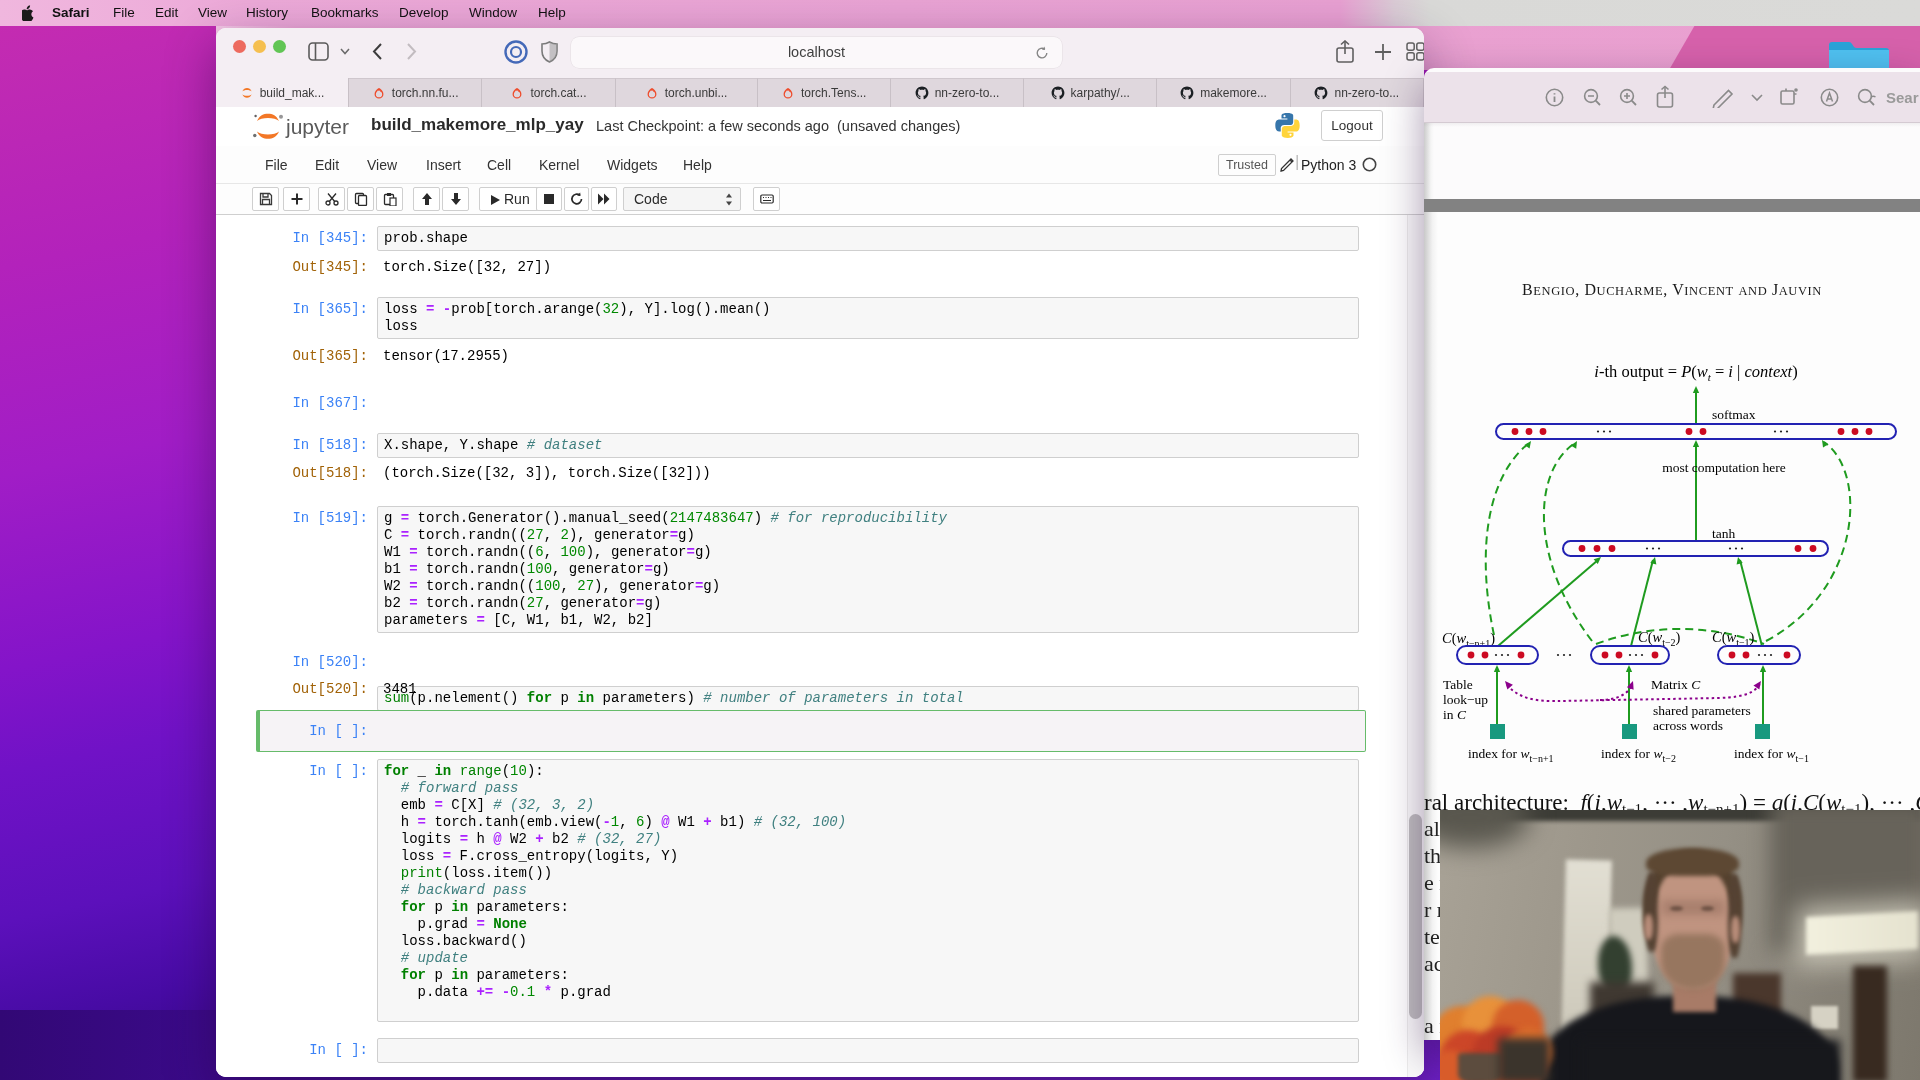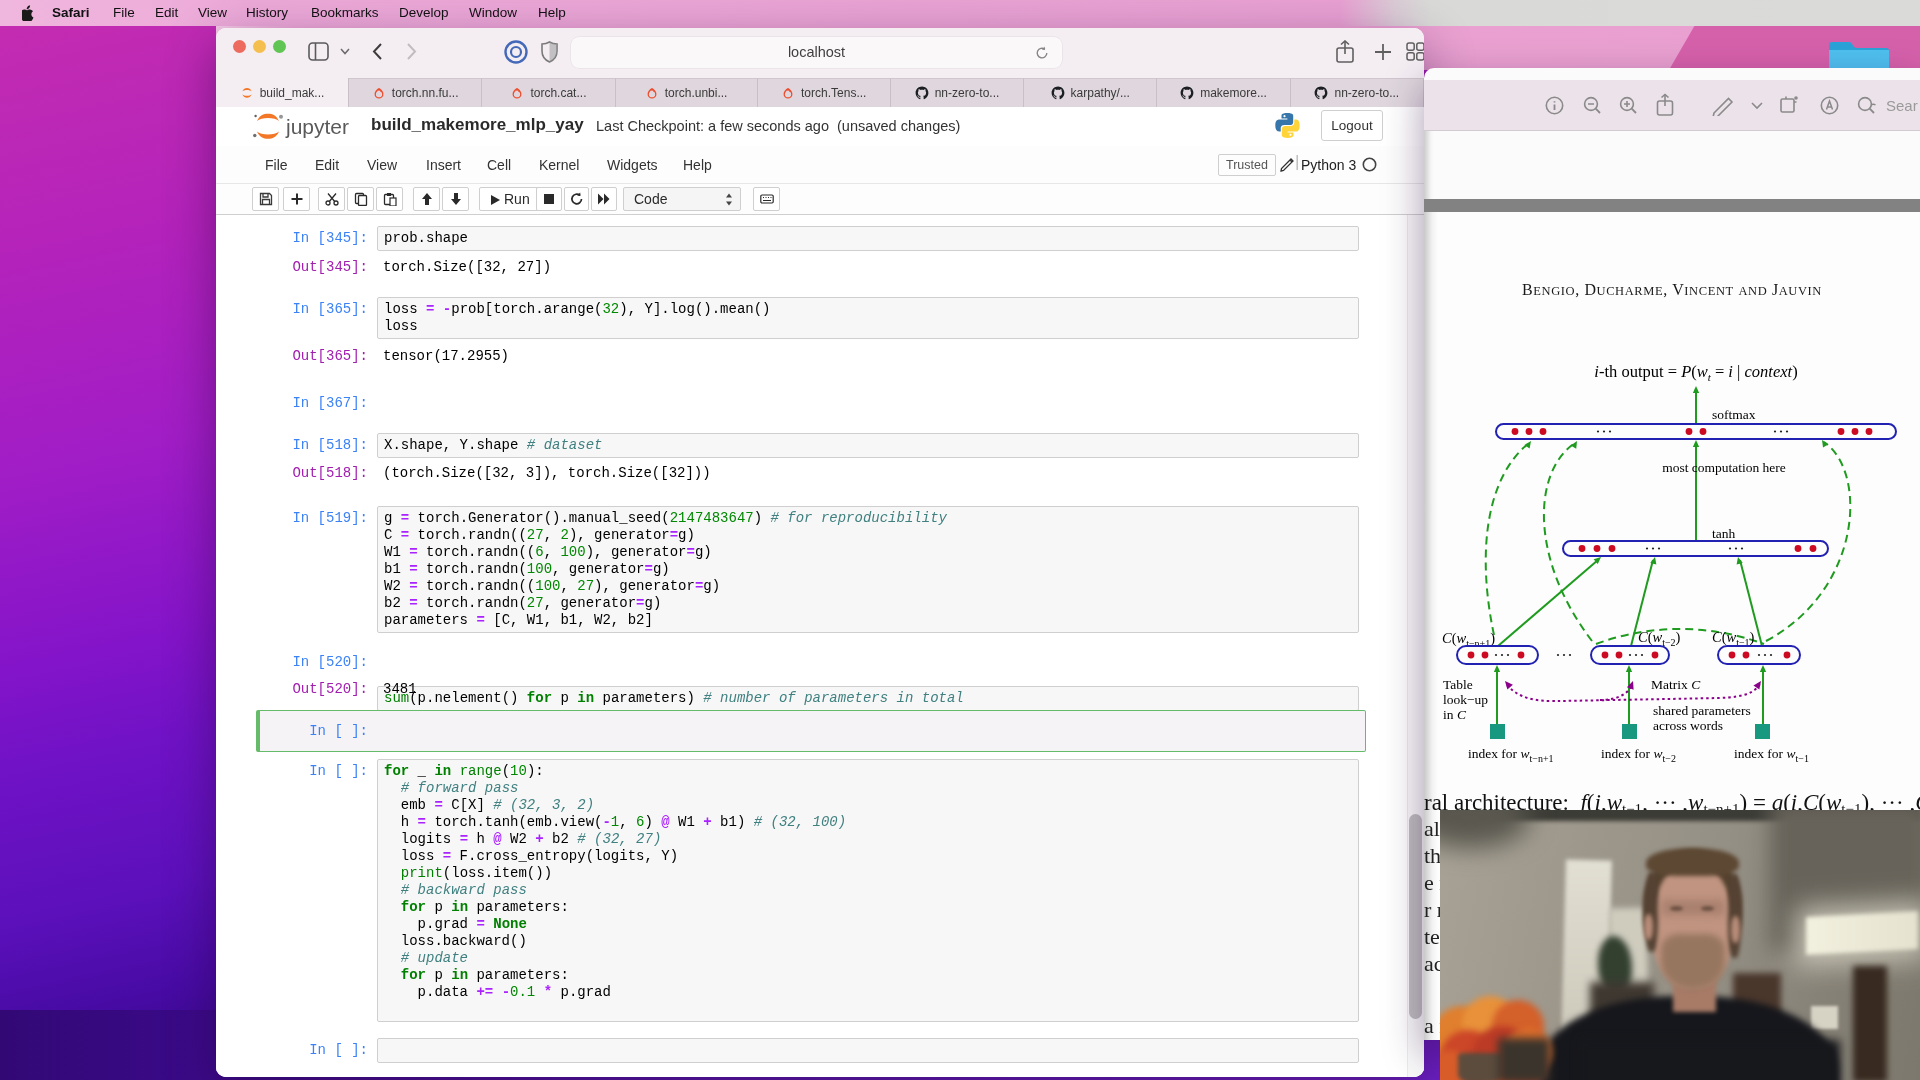--- a/index.html
+++ b/index.html
@@ -41,33 +41,33 @@
 #logout { position:absolute; left:1105px; top:3px; width:62px; height:31px; border:1px solid #cfcfcf; border-radius:3px; font-size:13.5px; color:#333; text-align:center; line-height:29px; background:#fff;}
 #jmenu { position:absolute; left:0; top:39px; width:1208px; height:38px; background:#fdfdfd; border-bottom:1px solid #e7e7e7; font-size:14px; color:#333; }
 #jmenu .m { position:absolute; top:11px; }
 #jtoolbar { position:absolute; left:0; top:77px; width:1208px; height:31px; background:#fdfdfd; border-bottom:1px solid #cfcfcf; box-shadow:0 2px 3px rgba(0,0,0,0.06);}
 .tbtn { position:absolute; top:3px; height:24px; background:#fff; border:1px solid #cfcfcf; border-radius:2px; }
 #nbarea { position:absolute; left:0; top:108px; width:1208px; height:862px; background:#fff; overflow:hidden; }
 
 
 .prompt { position:absolute; width:112px; text-align:right; font-family:"Liberation Mono",monospace; font-size:14px; line-height:17px; }
 .pin { color:#3b82f6; }
-.pout { color:#a21caf; }
+.pout { color:#a16207; }
 .inbox { position:absolute; left:161px; width:982px; background:#f7f7f7; border:1px solid #cfcfcf; border-radius:2px; }
 pre.code { font-family:"Liberation Mono",monospace; font-size:14px; line-height:17px; color:#000; padding:3px 0 3px 6px; }
 pre.out { position:absolute; left:167px; font-family:"Liberation Mono",monospace; font-size:14px; line-height:17px; color:#000; }
 .k { color:#008000; font-weight:bold; }
 .bi { color:#008000; }
 .n { color:#080; }
 .o { color:#aa22ff; font-weight:bold; }
 .c { color:#408080; font-style:italic; }
 
 
 #preview { position:absolute; left:1424px; top:68px; width:496px; height:972px; background:#fcfbfc; border-radius:10px 0 0 0; box-shadow:0 15px 40px rgba(40,5,60,.4); overflow:hidden;}
-#ptoolbar { position:absolute; left:0; top:12px; width:496px; height:51px; background:#ece2ea; border-bottom:1px solid #d4cad2;}
+#ptoolbar { position:absolute; left:0; top:4px; width:496px; height:51px; background:#ece2ea; border-bottom:1px solid #d4cad2;font-weight:bold;}
 #pgray { position:absolute; left:0; top:131px; width:496px; height:13px; background:#828282; }
 #paper { position:absolute; left:0; top:144px; width:496px; height:828px; background:#fdfdfd; font-family:"Liberation Serif",serif; }
 
 
 #webcam { position:absolute; left:1440px; top:810px; width:480px; height:270px; background:#ab9f8c; overflow:hidden; }
 
 
 #folder { position:absolute; left:1827px; top:40px; width:64px; height:28px; }
 </style>
 </head>

